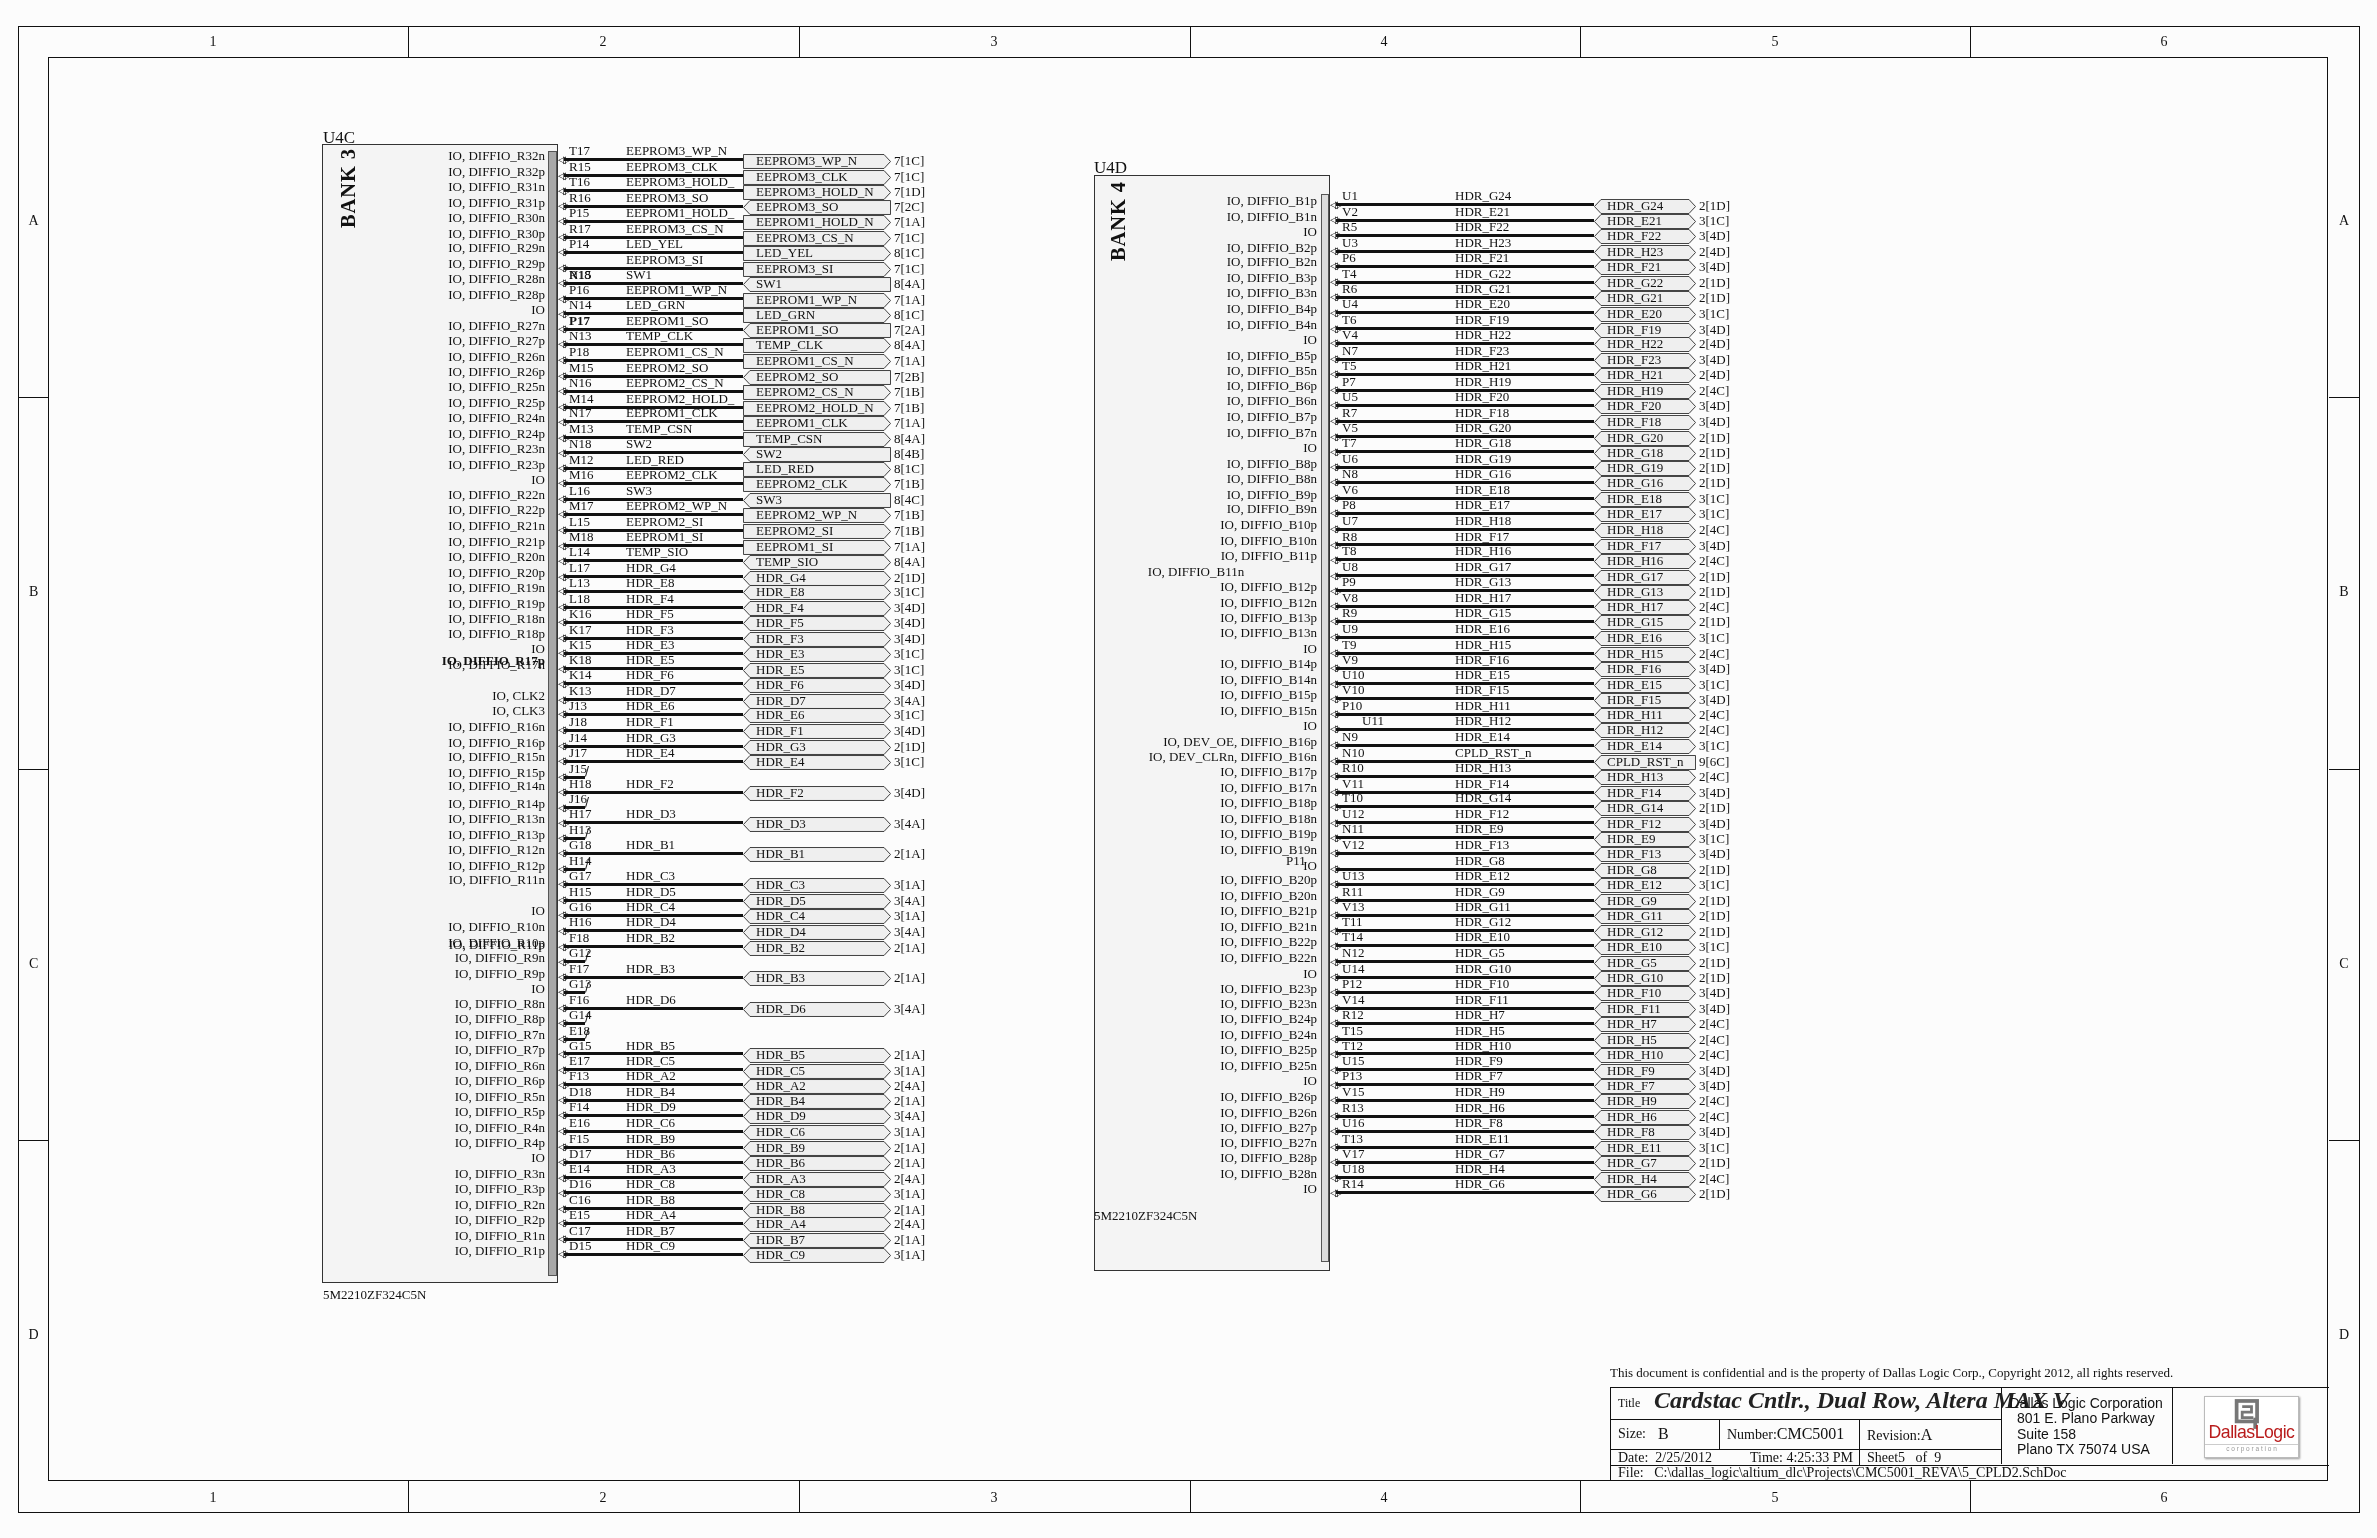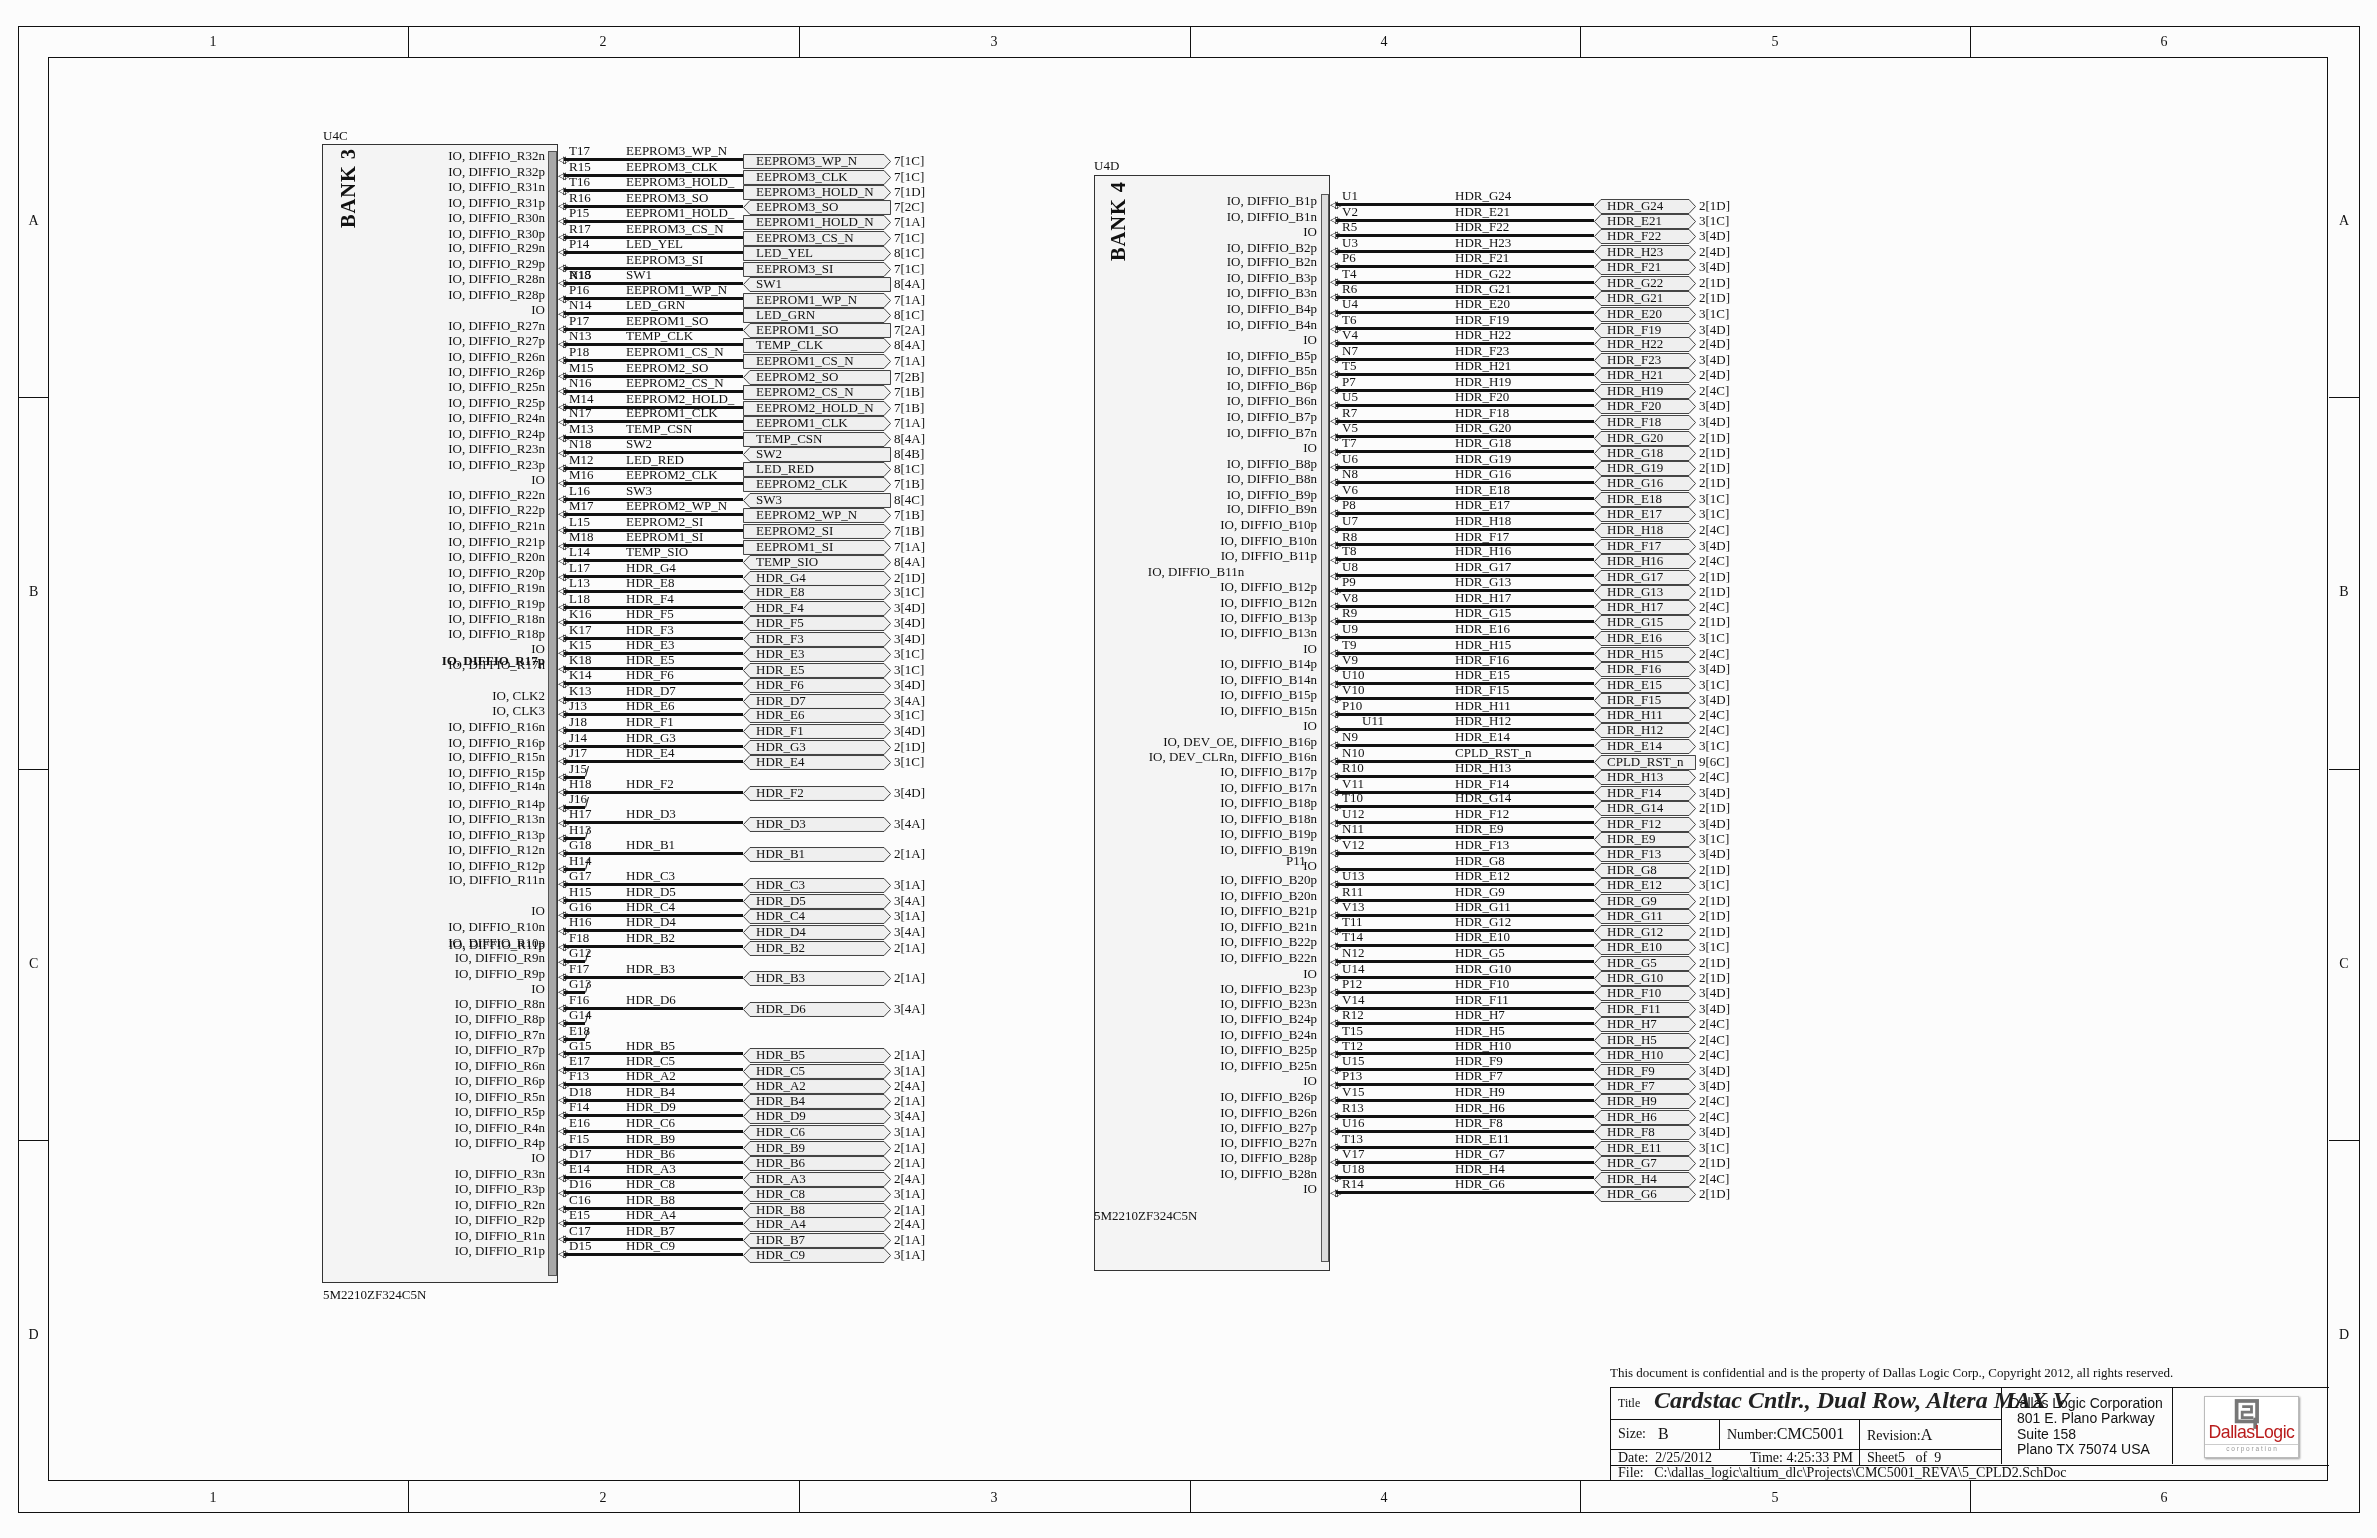--- a/index.html
+++ b/index.html
@@ -5,21 +5,21 @@
   html,body{margin:0;padding:0;background:#fcfcfc;}
   #sheet{position:relative;width:2377px;height:1538px;background:#fcfcfc;overflow:hidden;
     font-family:"Liberation Serif","DejaVu Serif",serif;color:#111;}
   .frame{position:absolute;border:1.9px solid #111;box-sizing:border-box;}
   .vline{position:absolute;width:0;border-left:1.4px solid #111;}
   .hline{position:absolute;height:0;border-top:1.4px solid #111;}
   .zone{position:absolute;font-size:14px;text-align:center;width:28px;line-height:15px;}
   .part-box{position:absolute;background:#f4f4f4;border:1.4px solid #333;box-sizing:border-box;}
   .pin-bar{position:absolute;background:#a8a8a8;border:0.9px solid #555;box-sizing:border-box;}
   .bank-title{position:absolute;font-weight:bold;font-size:20.5px;transform:rotate(-90deg);transform-origin:left top;white-space:nowrap;letter-spacing:0.9px;}
-  .designator{position:absolute;font-size:13px;}
+  .designator{position:absolute;font-size:17px;}
   .partno{position:absolute;font-size:13px;}
   .pin-name{position:absolute;font-size:13px;text-align:right;white-space:nowrap;line-height:14px;}
   .pin-num{position:absolute;font-size:13px;line-height:14px;white-space:nowrap;}
   .net-name{position:absolute;font-size:13px;line-height:14px;white-space:nowrap;}
   .wire{position:absolute;height:2.8px;background:#111;}
   .pin-sym{position:absolute;font-size:10.3px;line-height:10.3px;font-family:"DejaVu Sans",sans-serif;letter-spacing:-2.8px;}
   .noconn{position:absolute;font-size:12px;line-height:12px;font-family:"DejaVu Sans",sans-serif;}
   .port{position:absolute;height:14px;font-size:13px;line-height:14px;white-space:nowrap;}
   .port svg{position:absolute;left:0;top:0;}
   .port span{position:relative;padding-left:13px;}
@@ -200,21 +200,21 @@
         <div class="wire" style="left:564px;top:312px;width:179px;"></div>
         <div class="net-name" style="left:626px;top:298px;">LED_GRN</div>
         <div class="port" style="left:743px;top:308px;width:147px;"><svg width="148" height="15" viewBox="0 0 159 16">
             <polygon points="0,0 151,0 158,7.5 151,15 0,15" transform="translate(0.5,0.5)" fill="#efefef" stroke="#333" stroke-width="1"></polygon>
           </svg><span>LED_GRN</span></div>
         <div class="xref" style="left:894px;top:308px;">8[1C]</div>
       </div>
       <div>
         <div class="pin-name" style="left:303px;width:242px;top:319px;">IO, DIFFIO_R27n</div>
         <div class="pin-sym" style="left:558px;top:323px;">◁▷</div>
-        <div class="pin-num" style="left:569px;top:314px;">P17</div>
+        <div class="pin-num" style="left:569px;top:314px;font-weight:bold;">P17</div>
         <div class="wire" style="left:564px;top:328px;width:179px;"></div>
         <div class="net-name" style="left:626px;top:314px;">EEPROM1_SO</div>
         <div class="port" style="left:743px;top:323px;width:147px;"><svg width="148" height="15" viewBox="0 0 159 16">
             <polygon points="7,0 158,0 158,15 7,15 0,7.5" transform="translate(0.5,0.5)" fill="#efefef" stroke="#333" stroke-width="1"></polygon>
           </svg><span>EEPROM1_SO</span></div>
         <div class="xref" style="left:894px;top:323px;">7[2A]</div>
       </div>
       <div>
         <div class="pin-name" style="left:303px;width:242px;top:334px;">IO, DIFFIO_R27p</div>
         <div class="pin-sym" style="left:558px;top:338px;">◁▷</div>

